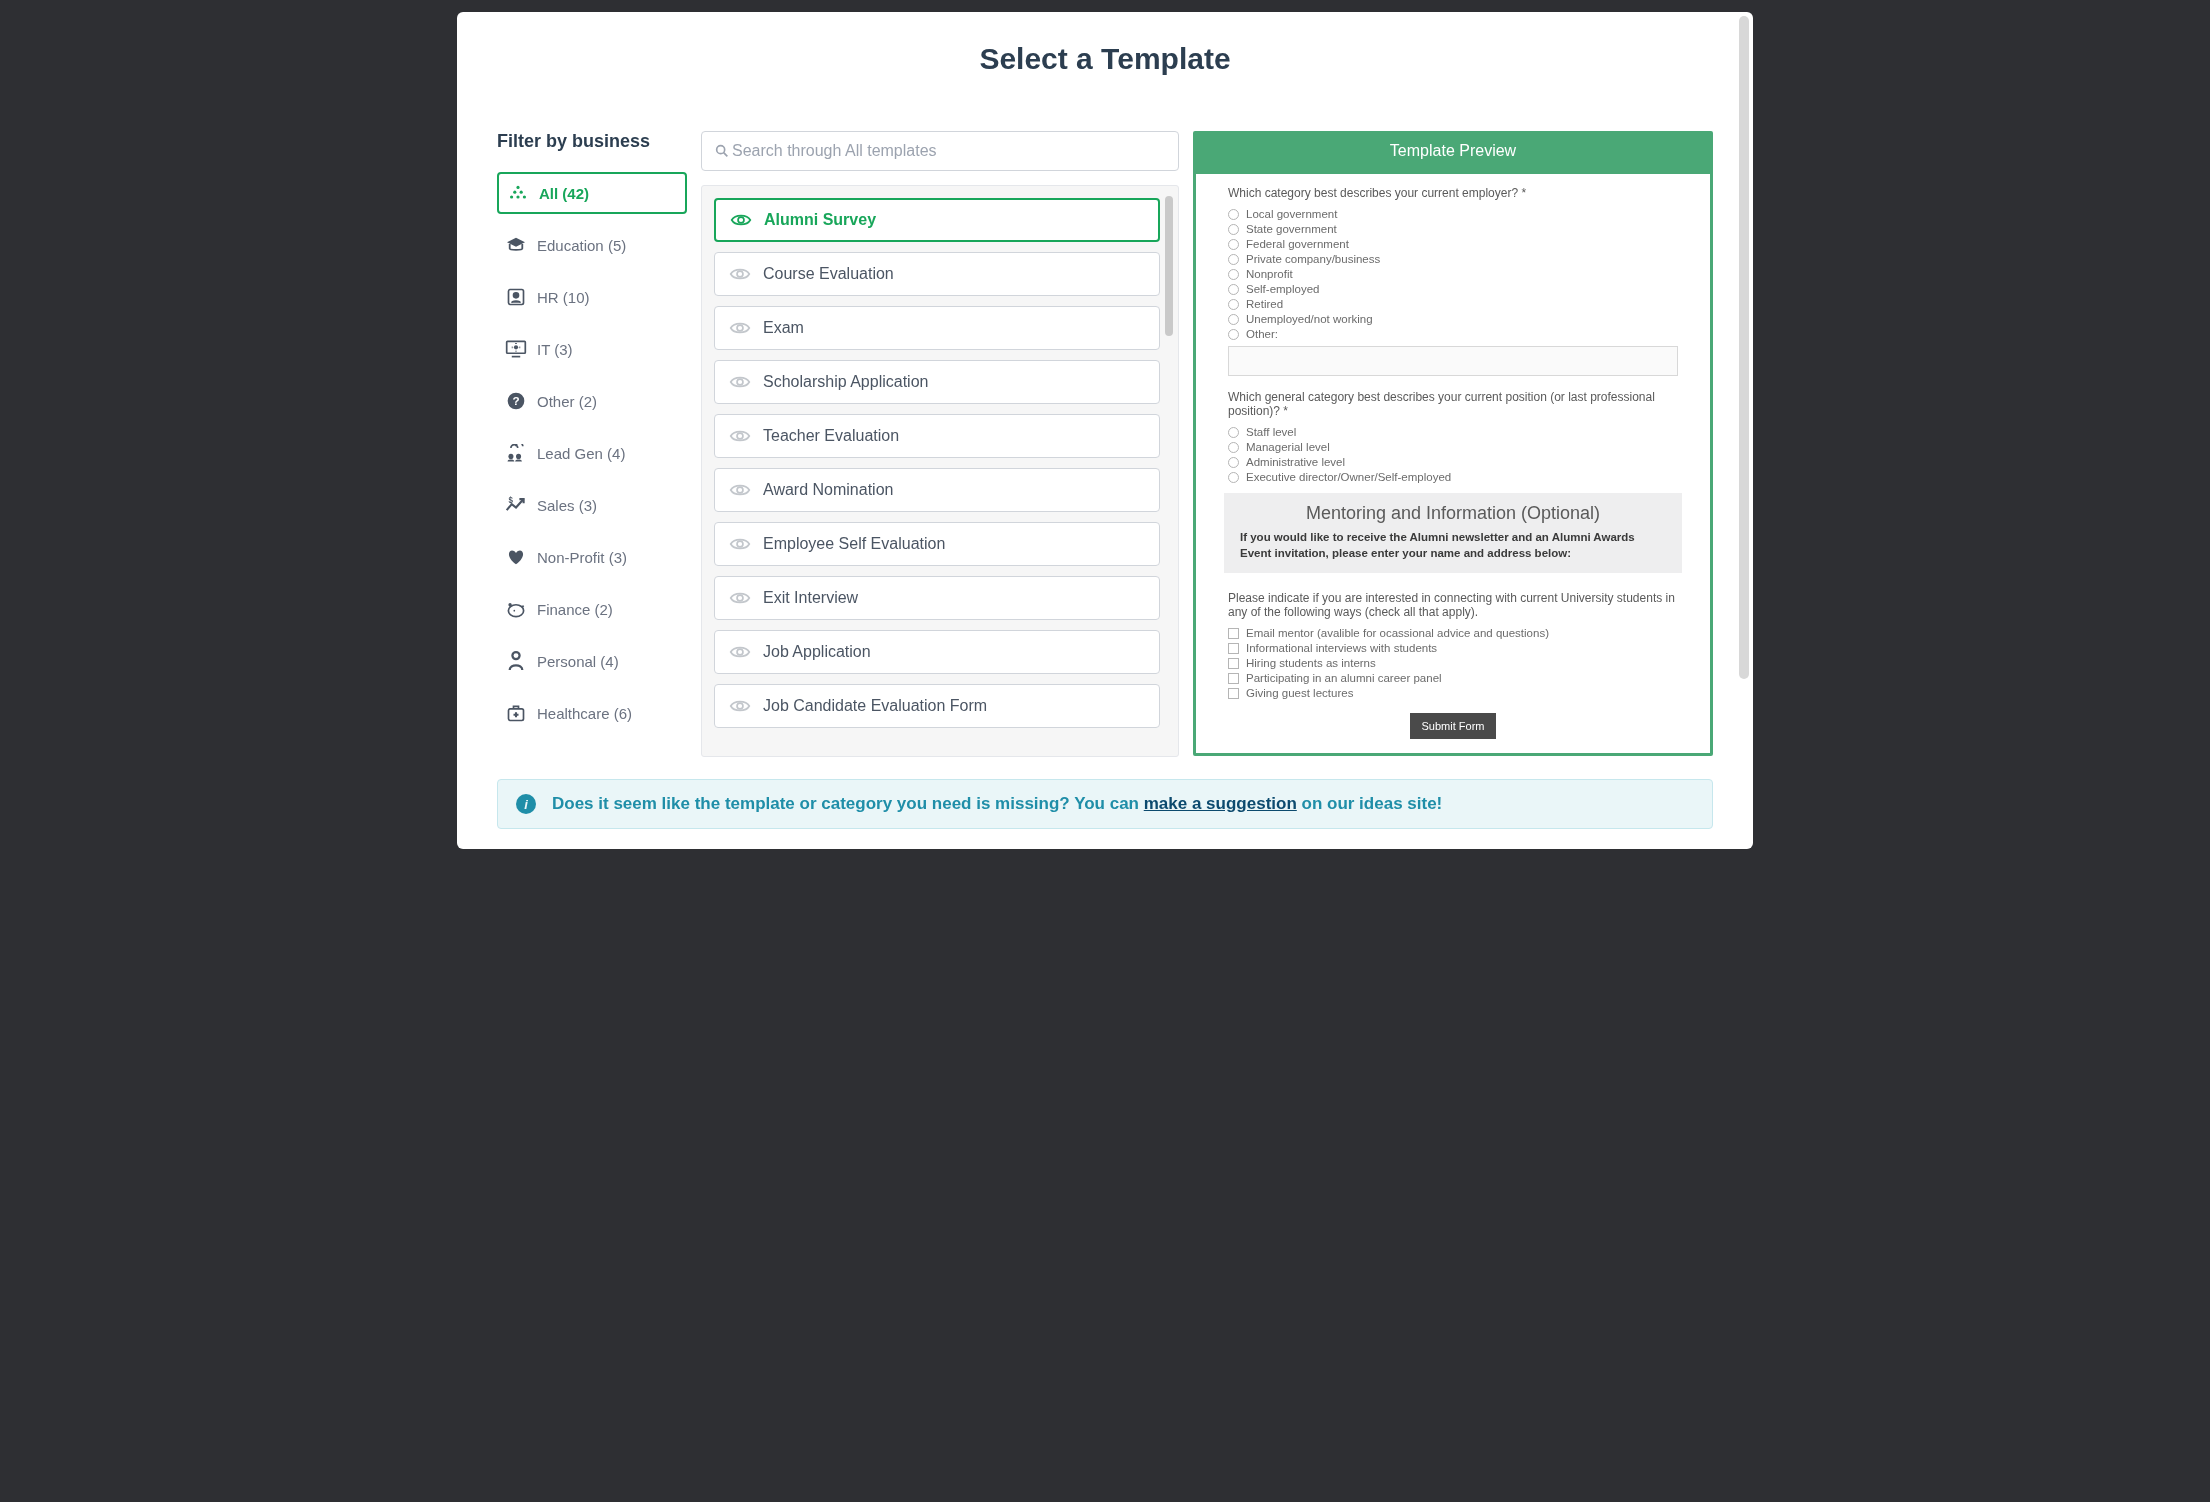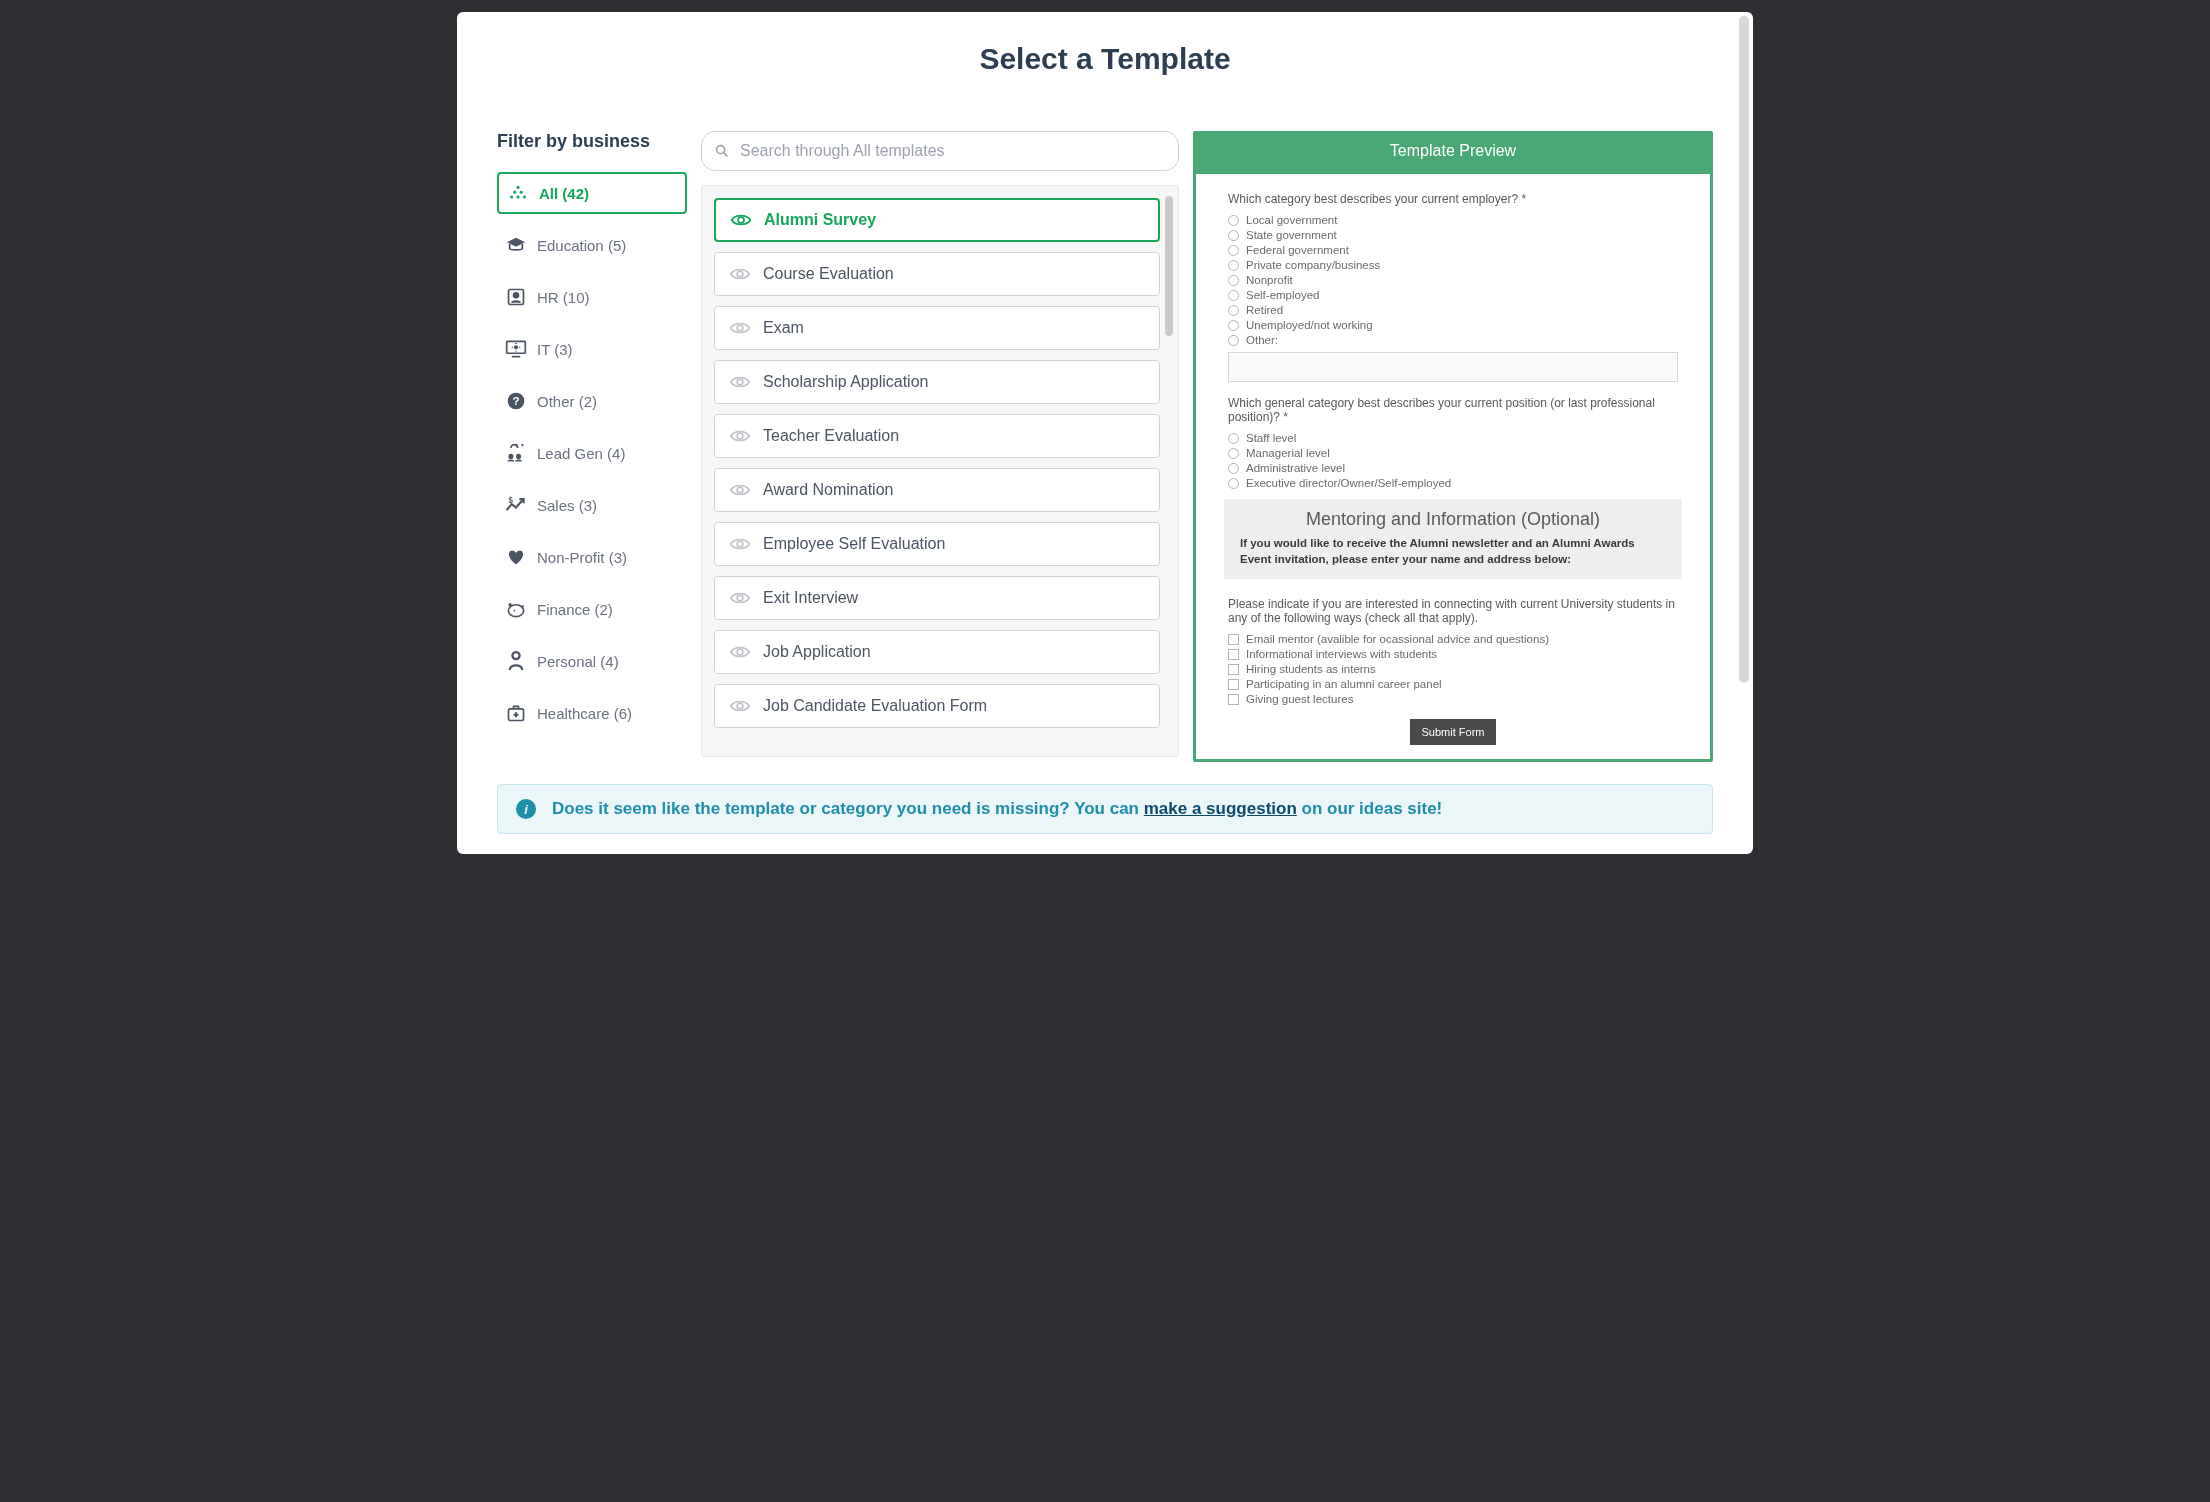--- a/index.html
+++ b/index.html
@@ -77,26 +77,26 @@
   }
   .cat-item.active .cat-icon { color:#18a65a; }
 
   
   .middle {
     flex: 1;
     min-width: 0;
   }
   .search-wrap {
     border: 1px solid #d1d5db;
-    border-radius: 14px;
+    border-radius: 4px;
     height: 40px;
     display: flex;
     align-items: center;
     padding: 0 12px;
-    gap: 10px;
+    gap: 2px;
     color: #9ca3af;
     margin-bottom: 14px;
   }
   .search-wrap input {
     border: none;
     outline: none;
     flex: 1;
     font-size: 16px;
     color: #374151;
   }
@@ -153,21 +153,21 @@
     background:#fff;
   }
   .preview-header {
     background: #4aa876;
     color: #fff;
     text-align: center;
     padding: 8px 0 14px 0;
     font-size: 16px;
   }
   .preview-body {
-    padding: 18px 32px 14px 32px;
+    padding: 12px 32px 14px 32px;
     font-size: 11.5px;
     color: #6b6b6b;
   }
   .q-label { color:#5a5a5a; margin-bottom:8px; font-size: 12px;}
   .opt-row { display:flex; align-items:center; gap:7px; margin-bottom:3px; color:#6b6b6b; }
   .radio { width:11px; height:11px; border:1px solid #b5b5b5; border-radius:50%; flex-shrink:0;}
   .check { width:11px; height:11px; border:1px solid #b5b5b5; flex-shrink:0;}
   .textbox {
     border:1px solid #d8d8d8;
     height:30px;

